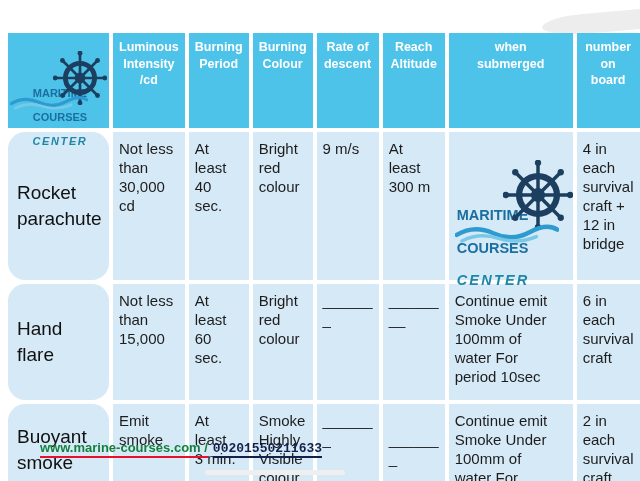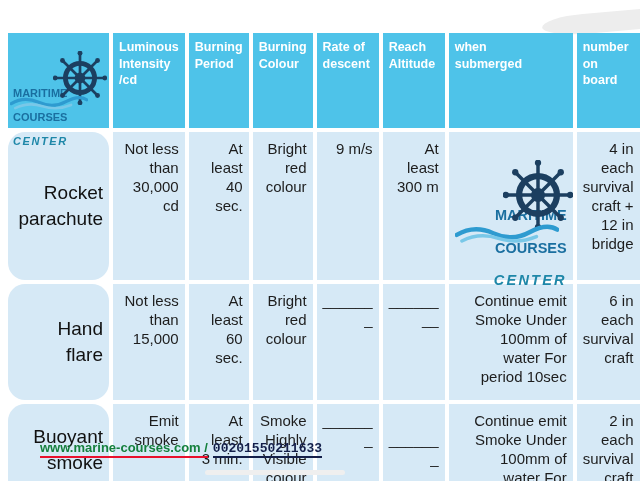--- a/index.html
+++ b/index.html
@@ -15,29 +15,28 @@
   .smudge {
     position:absolute; left:205px; top:470px; width:140px; height:5px;
     background:#efefef; border-radius:3px;
   }
   table.spec {
     position:absolute; left:4px; top:29px;
     border-collapse:separate; border-spacing:4px; table-layout:fixed;
   }
   th {
     background:#4ec3e9; color:#ffffff; font-size:12.5px; font-weight:bold;
-    text-align:left; vertical-align:top; padding:6px 6px;
+    text-align:center; vertical-align:top; padding:6px 6px;
     white-space:pre-line; line-height:1.32; box-sizing:border-box; height:62px;
   }
   th.logo-head { padding:2px 2px; }
   td {
     background:#d6e9f6; color:#1d1d1d; font-size:15px; vertical-align:top;
     padding:7px 6px; white-space:pre-line; line-height:1.27;
     box-sizing:border-box;
-    text-align:right;
   }
   tr.r1 td { height:122px; }
   tr.r2 td { height:116px; }
   tr.r3 td { height:118px; }
   td.rowlabel {
     font-size:19px; vertical-align:middle; padding-left:9px;
     line-height:1.38; color:#111111;border-radius:17px;
   }
   td.logo-cell-big { vertical-align:middle; }
 

